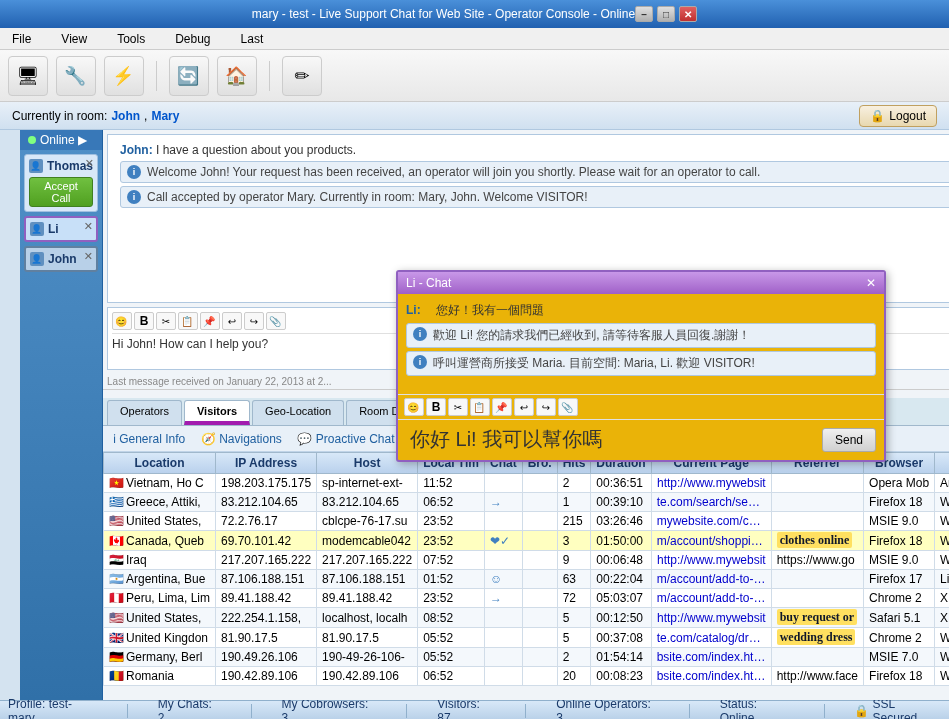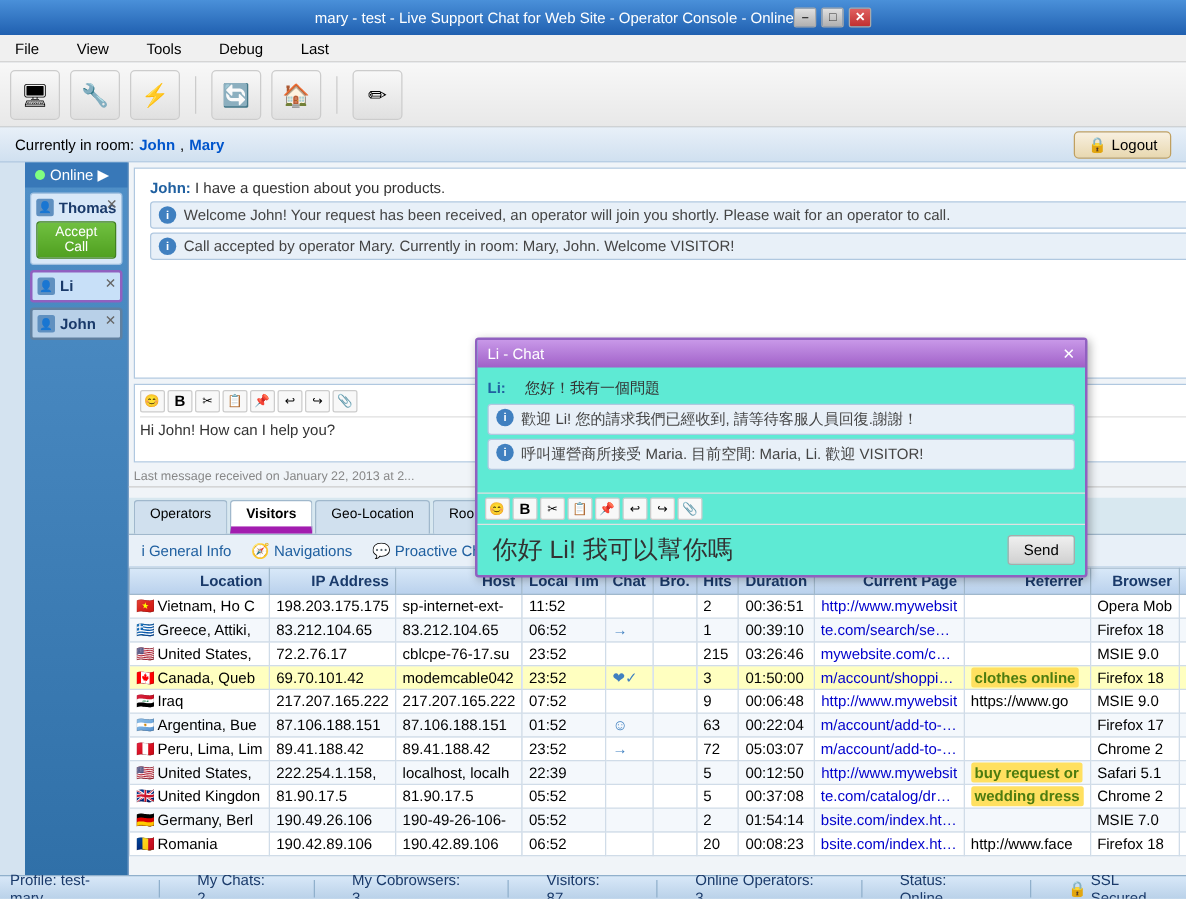--- a/index.html
+++ b/index.html
@@ -231,24 +231,24 @@
     .input-text-area {
       min-height: 28px;
       color: #333;
       font-size: 12px;
     }
     .last-msg-line { font-size: 10px; color: #888; padding: 2px 4px; }
 
     
     #li-popup {
       position: absolute;
-      left: 380px;
+      left: 396px;
       top: 140px;
       width: 490px;
-      background: #5eead4;
+      background: #eab308;
       border: 2px solid #9060c0;
       border-radius: 3px;
       z-index: 100;
       box-shadow: 2px 2px 8px rgba(0,0,0,0.3);
     }
     #li-popup-header {
       background: linear-gradient(to bottom, #c898e8, #a060c8);
       color: white;
       padding: 4px 8px;
       display: flex; align-items: center; justify-content: space-between;
@@ -304,21 +304,21 @@
       padding: 4px 12px;
       border: 1px solid #a0b8cc;
       border-bottom: none;
       border-radius: 3px 3px 0 0;
       background: #d0e0ee;
       cursor: pointer;
       font-size: 11px;
     }
     .tab.active {
       background: white;
-      border-bottom: 6px solid #a21caf;
+      border-bottom: 4px solid #a21caf;
       font-weight: bold;
     }
 
     
     #sub-tab-bar {
       display: flex;
       background: #e8f0f8;
       border-bottom: 1px solid #c0d4e8;
       padding: 2px 4px;
       gap: 4px;
@@ -343,40 +343,40 @@
       width: 100%;
       border-collapse: collapse;
       font-size: 11px;
     }
     thead tr {
       background: linear-gradient(to bottom, #d8e8f8, #b8d0ec);
     }
     thead th {
       border: 1px solid #a0b8cc;
       padding: 3px 5px;
-      text-align: right;
+      text-align: center;
       white-space: nowrap;
       font-weight: bold;
       color: #1a3a6a;
     }
     tbody tr { background: white; }
     tbody tr:nth-child(even) { background: #f4f8fc; }
     tbody tr.highlighted { background: #ffffc0; }
     tbody td {
       border: 1px solid #d0dce8;
       padding: 2px 5px;
       white-space: nowrap;
       overflow: hidden;
       max-width: 120px;
       text-overflow: ellipsis;
     }
     .flag { font-size: 12px; margin-right: 2px; }
     .chat-icon { color: #4080c0; }
     .blue-text { color: #0000cc; text-align: right; }
-    .referrer-highlight { background: #ffe060; color: #4d7c0f; padding: 1px 3px; border-radius: 2px; font-weight: bold; }
+    .referrer-highlight { background: #ffe060; color: #0f172a; padding: 1px 3px; border-radius: 2px; font-weight: bold; font-family: Liberation Serif, serif; }
 
     
     #statusbar {
       background: linear-gradient(to bottom, #d8e8f8, #b8d0e8);
       border-top: 1px solid #90b0cc;
       height: 20px;
       display: flex;
       align-items: center;
       padding: 0 8px;
       gap: 30px;
@@ -685,21 +685,21 @@
     <td>05:03:07</td>
     <td class="blue-text">m/account/add-to-sh</td>
     <td></td>
     <td>Chrome 2</td>
     <td>X Mac</td>
   </tr>
               <tr>
     <td><span class="flag">🇺🇸</span>United States,</td>
     <td>222.254.1.158,</td>
     <td>localhost, localh</td>
-    <td>22:39</td>
+    <td>08:52</td>
     <td class="chat-icon"></td>
     <td></td>
     <td>5</td>
     <td>00:12:50</td>
     <td class="blue-text">http://www.mywebsit</td>
     <td><span class="referrer-highlight">buy request or</span></td>
     <td>Safari 5.1</td>
     <td>X Mac</td>
   </tr>
               <tr>

